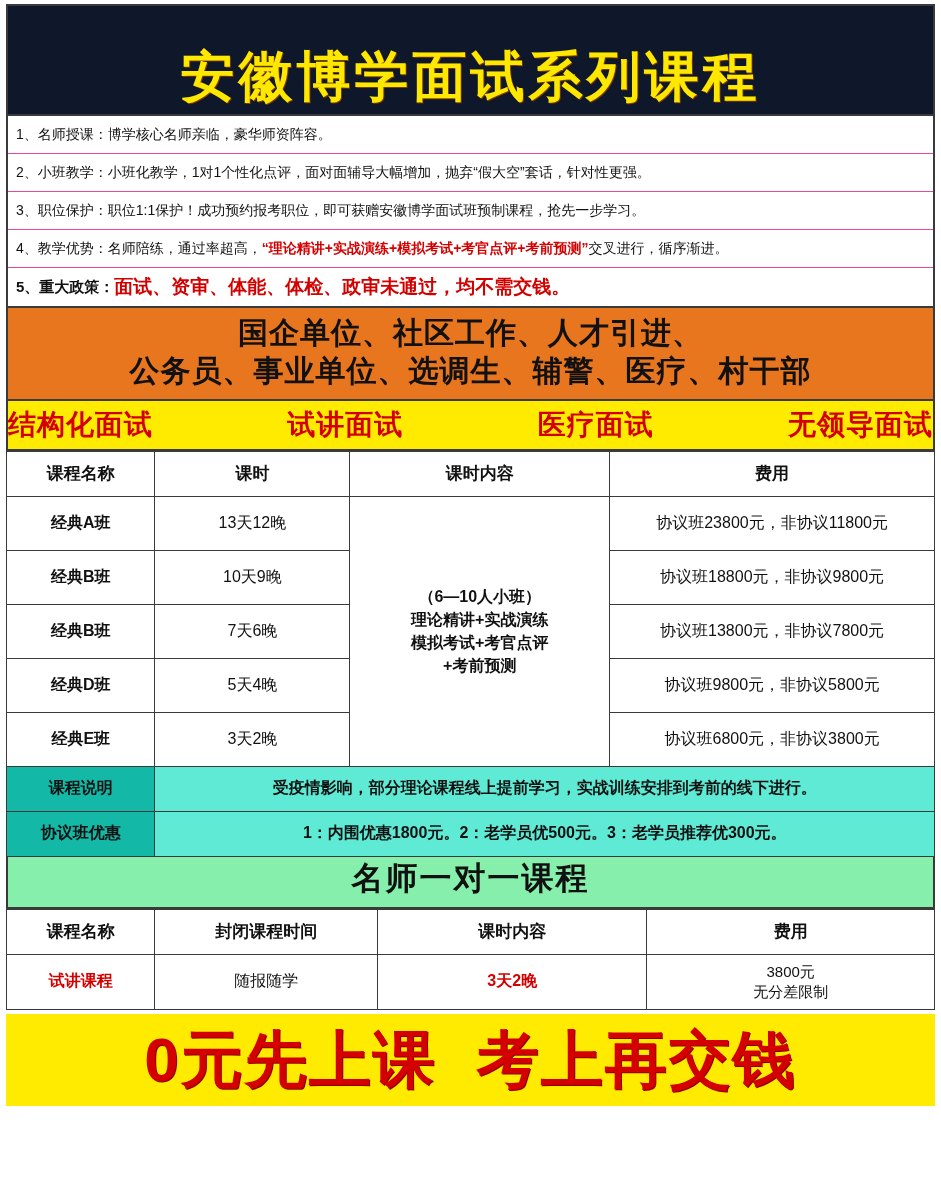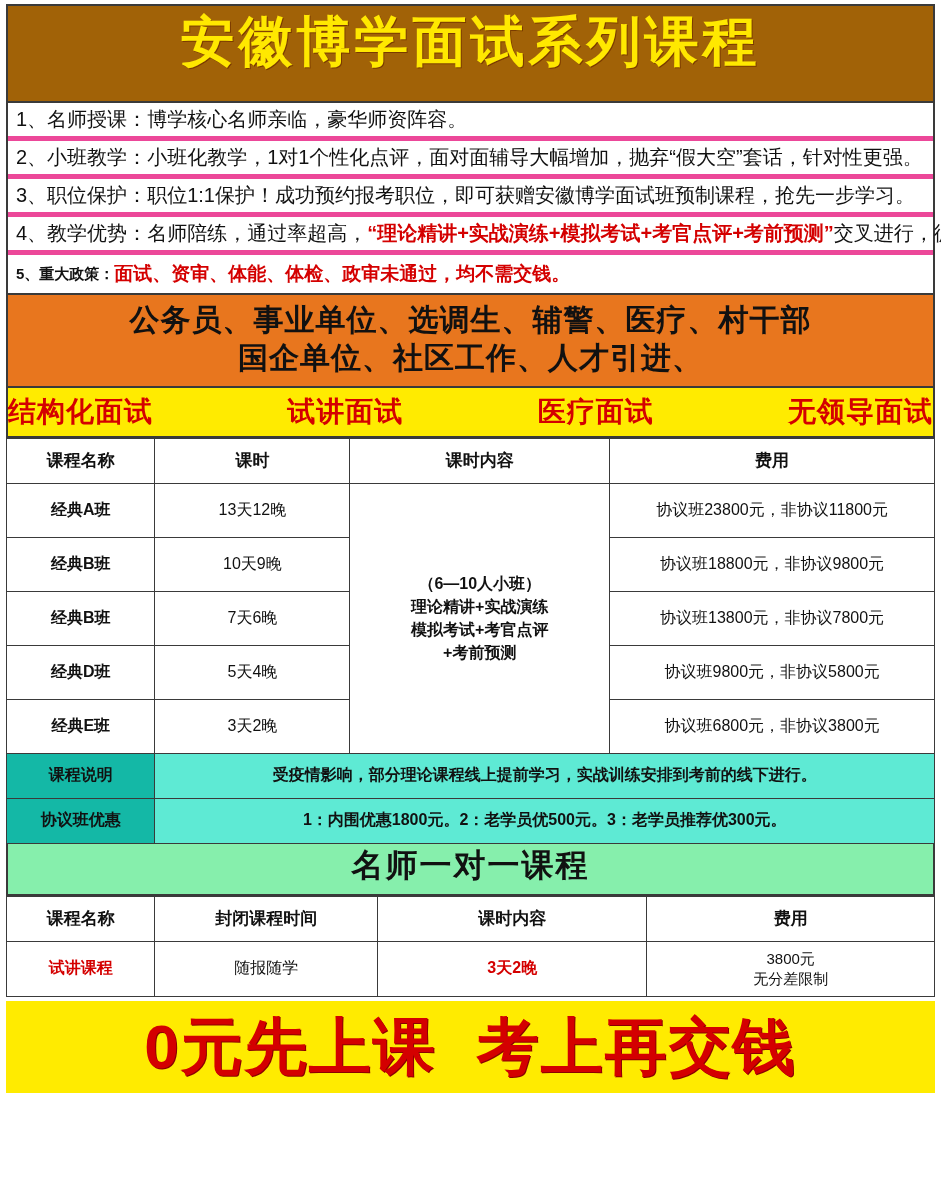--- a/index.html
+++ b/index.html
@@ -11,25 +11,25 @@
   .page{
     width:941px;
     min-height:1201px;
     background:#fff;
     box-sizing:border-box;
     padding:4px 6px 0 6px;
   }
 
   
   .title-banner{
-    background:#a16207;
+    background:#0f172a;
     border:2px solid #3a3a3a;
-    height:99px;
-    display:flex;
-    align-items:flex-start;
+    height:112px;
+    display:flex;
+    align-items:flex-end;
     justify-content:center;
     box-sizing:border-box;
   }
   .title-banner .t{
     color:#ffe800;
     font-size:54px;
     font-weight:bold;
     letter-spacing:4px;
     font-family:"DejaVu Sans","Liberation Sans",sans-serif;
     text-shadow:1px 1px 0 #7a3a00;
@@ -40,22 +40,22 @@
     border-left:2px solid #3a3a3a;
     border-right:2px solid #3a3a3a;
     border-bottom:2px solid #3a3a3a;
     box-sizing:border-box;
   }
   .bullet-row{
     height:38px;
     display:flex;
     align-items:center;
     padding:0 8px;
-    border-bottom:5px solid #ec4899;
-    font-size:20px;
+    border-bottom:1px solid #ec4899;
+    font-size:14px;
     color:#111;
     box-sizing:border-box;
     white-space:nowrap;
   }
   .bullet-row:last-child{border-bottom:none;}
   .bullet-row .red{color:#d40000;font-weight:bold;}
   .bullet-row.big-red{
     font-size:19px;
     font-weight:bold;
   }
@@ -214,22 +214,22 @@
       <span class="red">“理论精讲+实战演练+模拟考试+考官点评+考前预测”</span>
       <span>交叉进行，循序渐进。</span>
     </div>
     <div class="bullet-row big-red">
       <span class="lead">5、重大政策：</span>
       <span class="red">面试、资审、体能、体检、政审未通过，均不需交钱。</span>
     </div>
   </div>
 
   <div class="cats">
+    <div>国企单位、社区工作、人才引进、</div>
     <div>公务员、事业单位、选调生、辅警、医疗、村干部</div>
-    <div>国企单位、社区工作、人才引进、</div>
   </div>
 
   <div class="types">
     <span>结构化面试</span>
     <span>试讲面试</span>
     <span>医疗面试</span>
     <span>无领导面试</span>
   </div>
 
   <table class="maintable">

